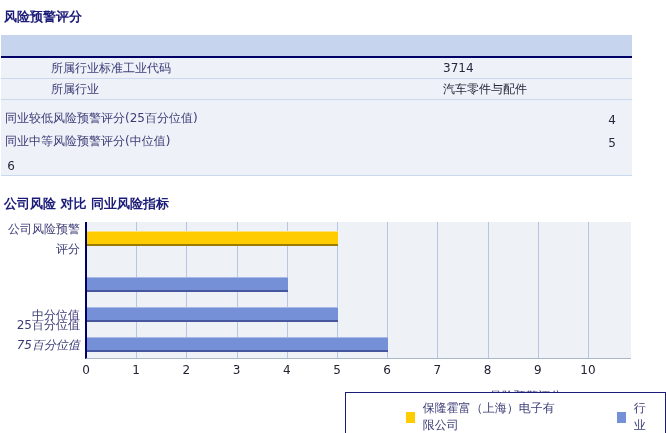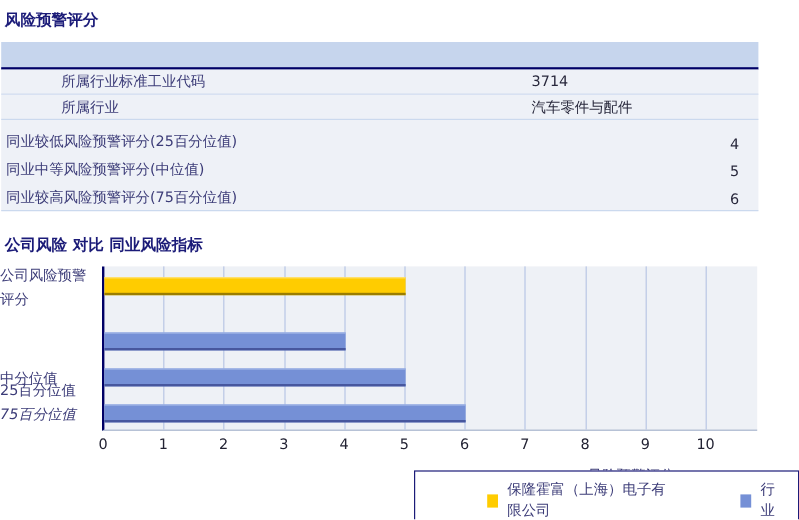--- a/index.html
+++ b/index.html
@@ -32,21 +32,21 @@
   .chart { position:absolute; left:0; top:222px; width:666px; height:211px; }
   .plot {
     position:absolute; left:85px; top:0; width:546px; height:137px;
     background:#eef1f6; border-left:2px solid #000066; border-bottom:1px solid #a9b6ce;
   }
   .gridline { position:absolute; top:0; bottom:0; width:1px; background:#b8c6e4; z-index:0; }
   .bar { position:absolute; left:0; height:15px; z-index:1; }
   .bar-company { border-top:1px solid #ffe37a; border-bottom:2px solid #9a7d00; }
   .bar-industry { border-top:1px solid #a6b9e8; border-bottom:2px solid #47579e; }
   .ylab {
-    position:absolute; left:0; width:80px; color:#3c3c78;
+    position:absolute; left:0; width:80px; text-align:right; color:#3c3c78;
     line-height:20px; transform:translateY(-50%);
   }
   .xticks { position:absolute; left:0; top:141px; width:100%; height:14px; }
   .xtick { position:absolute; transform:translateX(-50%); color:#222233; font-size:12px; }
   .xlabel { position:absolute; top:155px; right:104px; color:#3c3c78;margin-top:11px; }
   .legend {
     position:absolute; left:345px; top:170px; display:flex; align-items:center;
     gap:14px; border:1px solid #1b1b78; background:#fff; padding:7px 13px; color:#3c3c78;
   }
   .legend-item { display:flex; align-items:center; gap:8px;padding-left:47px; }
@@ -76,21 +76,20 @@
       <div class="tsub">
         <div class="subrow">
           <span class="sublabel">同业较低风险预警评分(25百分位值)</span>
           <span class="subval">4</span>
         </div>
         <div class="subrow">
           <span class="sublabel">同业中等风险预警评分(中位值)</span>
           <span class="subval">5</span>
         </div>
         <div class="subrow">
-          <span class="sublabel">同业较高风险预警评分(75百分位值)</span>
           <span class="subval">6</span>
         </div>
       </div>
     </div>
   </div>
 
   <div class="section-title title2">公司风险 对比 同业风险指标</div>
 
   <div class="chart">
     <div class="ylabs"></div>

